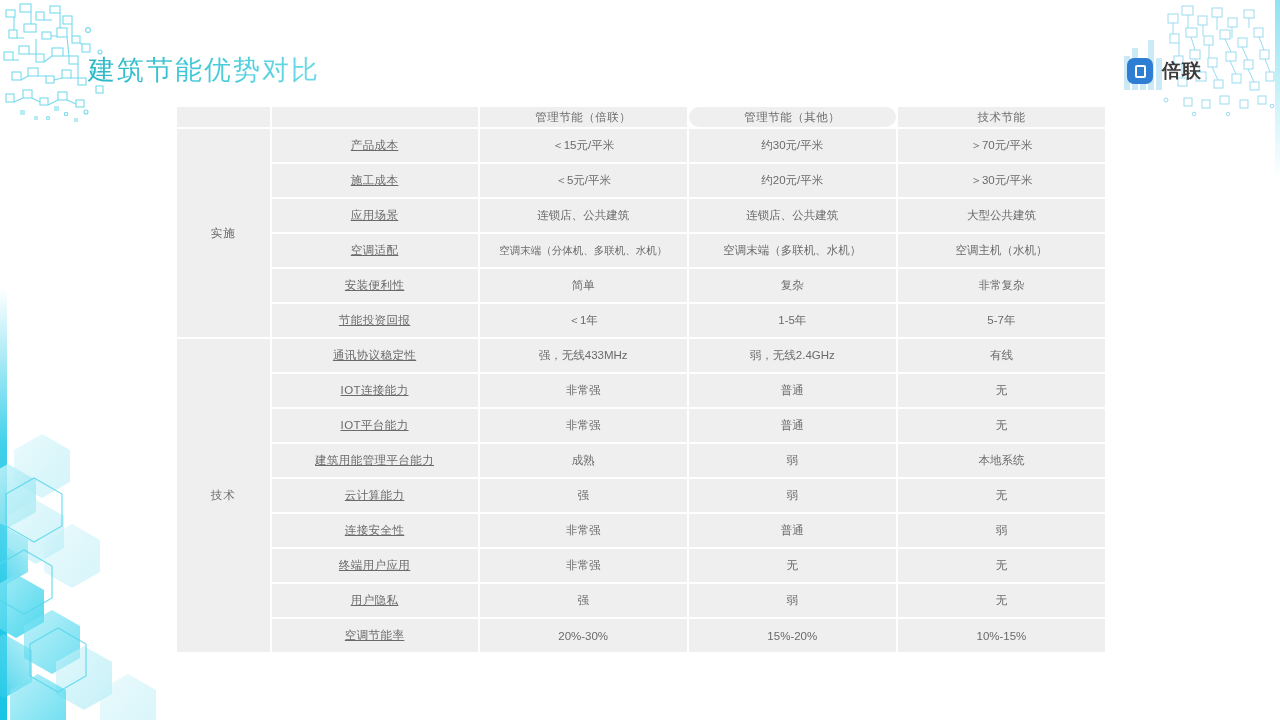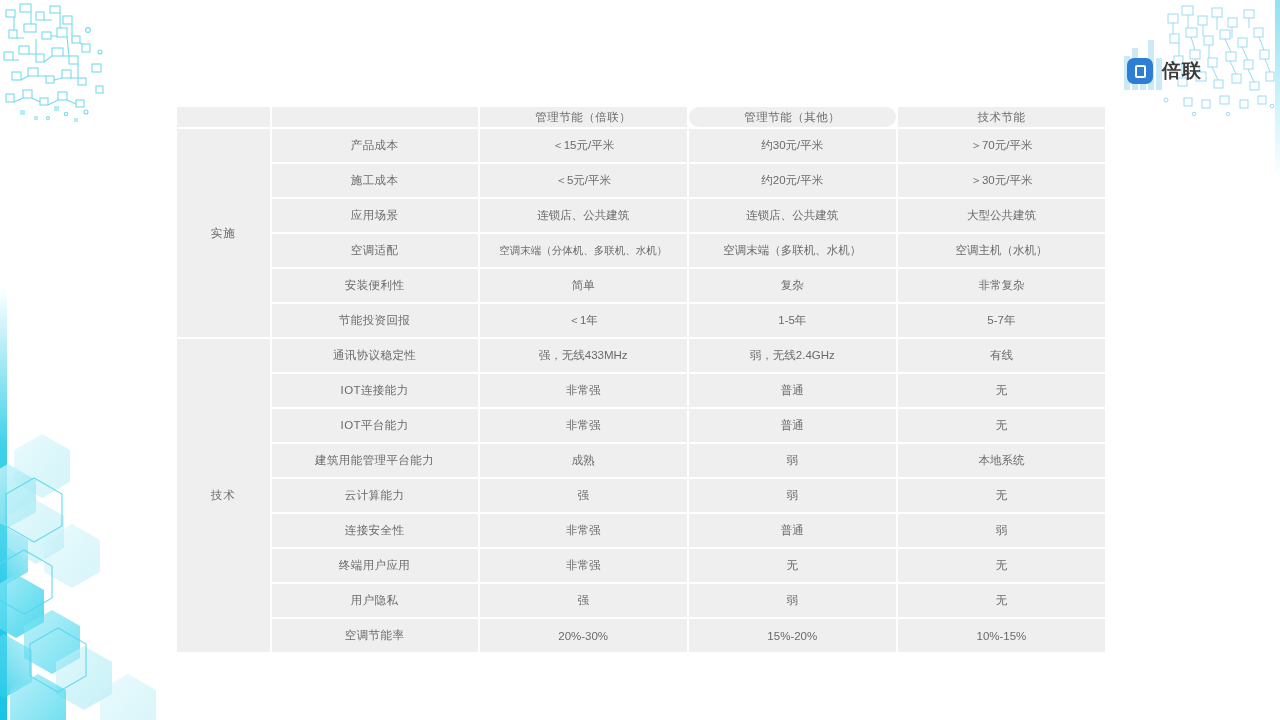--- a/index.html
+++ b/index.html
@@ -86,20 +86,21 @@
   th.h-beilian    { background: #29aab5; color:#ffffff; font-size:13.5px; letter-spacing:.5px; }
   th.h-other      { background: #1a9fe8; color:#ffffff; font-size:13.5px; letter-spacing:.5px;border-radius:12px; }
   th.h-tech       { background: #0a52b8; color:#ffffff; font-size:13.5px; letter-spacing:.5px; }
 
   td.cat {
     background: #e9e9e9; font-size: 14px; color: #5d5d5d; letter-spacing: 1px;
   }
   td.item {
     background: #eeeeee; font-size: 12px; color: #555555; letter-spacing:.4px;
     text-align: center;
+    text-decoration: underline;
   }
   td.v-beilian { background: #eaeaea; color:#4b4b4b; }
   td.v-other   { background: #ebebeb; color:#6f6f6f; }
   td.v-tech    { background: #ececec; color:#9a9a9a; }
   tbody tr:nth-child(even) td.item { background:#ececec; }
   tbody tr:nth-child(even) td.v-beilian { background:#e7e7e7; }
   tbody tr:nth-child(even) td.v-other   { background:#e8e8e8; }
   tbody tr:nth-child(even) td.v-tech    { background:#e9e9e9; }
   td.nowrap { white-space: nowrap; }
 </style>
@@ -230,20 +231,21 @@
       <polygon points="100,300 128,284 156,300 156,332 128,348 100,332" fill="url(#hexgB)" opacity="0.5"></polygon>
       <polygon points="10,300 38,284 66,300 66,332 38,348 10,332" fill="url(#hexgA)" opacity="0.85"></polygon>
       <g fill="none" stroke="#56d6ec" stroke-width="1.2" opacity="0.85">
         <polygon points="6,104 34,88 62,104 62,136 34,152 6,136"></polygon>
         <polygon points="-4,176 24,160 52,176 52,208 24,224 -4,208"></polygon>
         <polygon points="30,254 58,238 86,254 86,286 58,302 30,286"></polygon>
       </g>
     </g>
   </svg>
 
+  <div id="page-title">建筑节能优势对比</div>
 
   <div id="brand">
     <div id="brand-mark">
       <div id="brand-mark-inner"></div>
     </div>
     <div id="brand-name">倍联</div>
   </div>
 
   <table id="compare-table">
     <colgroup>

